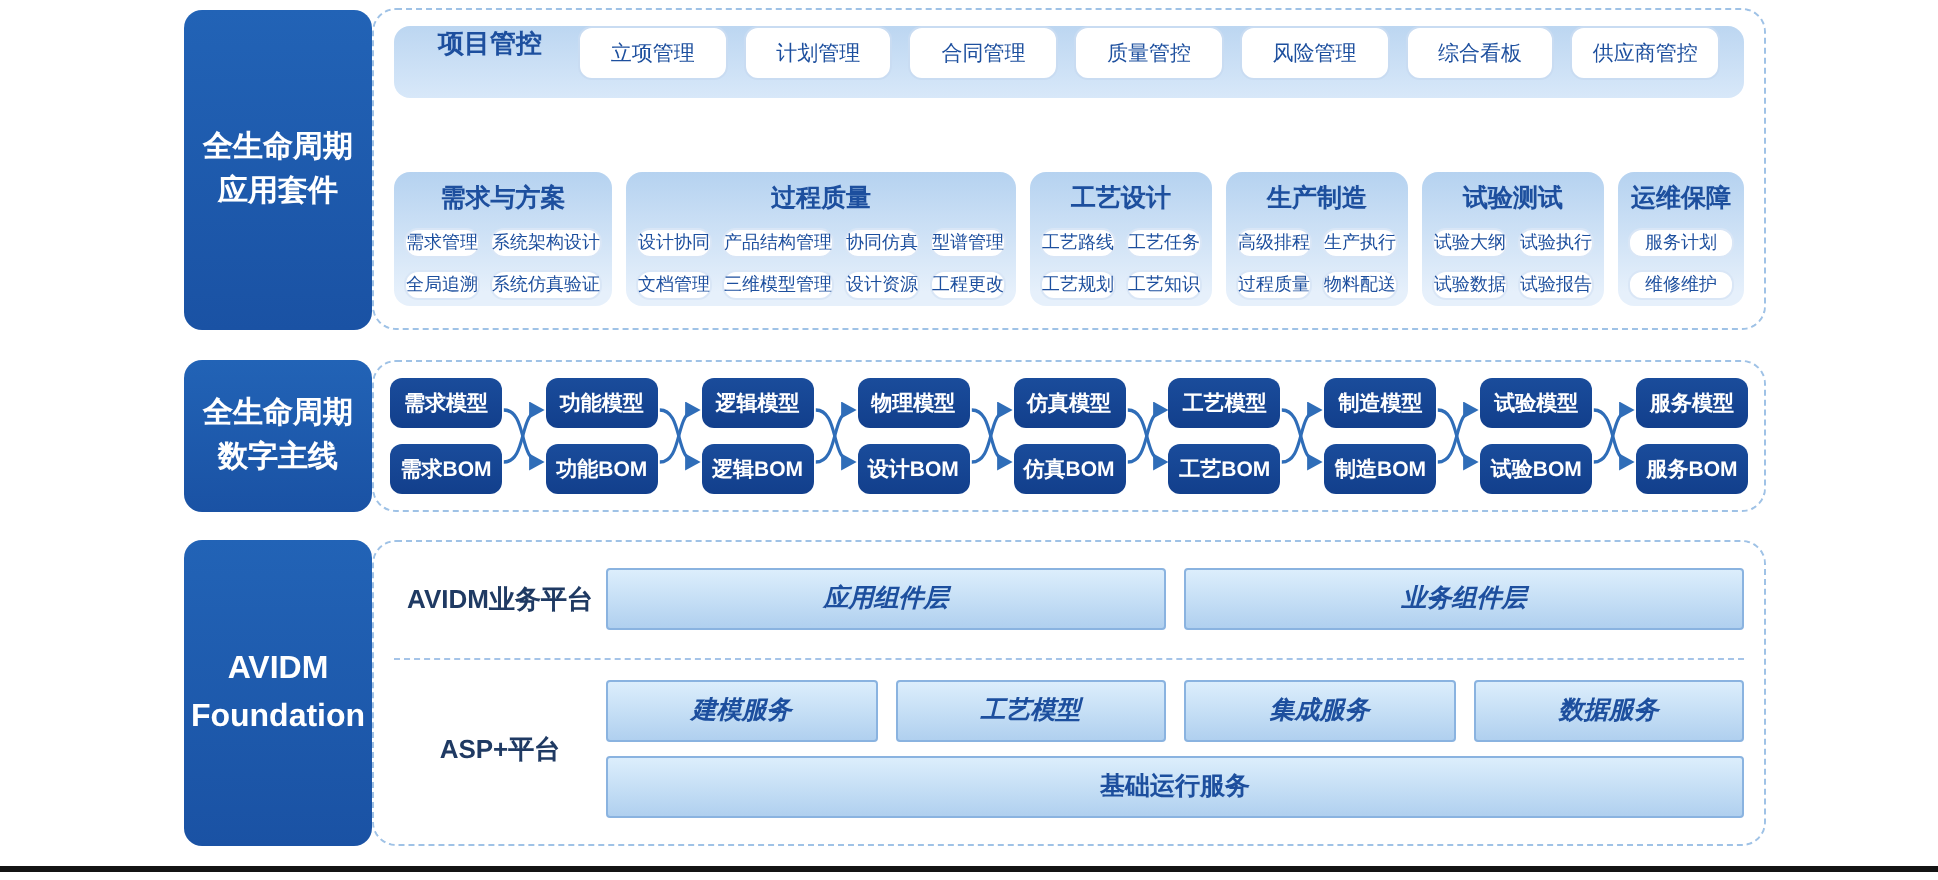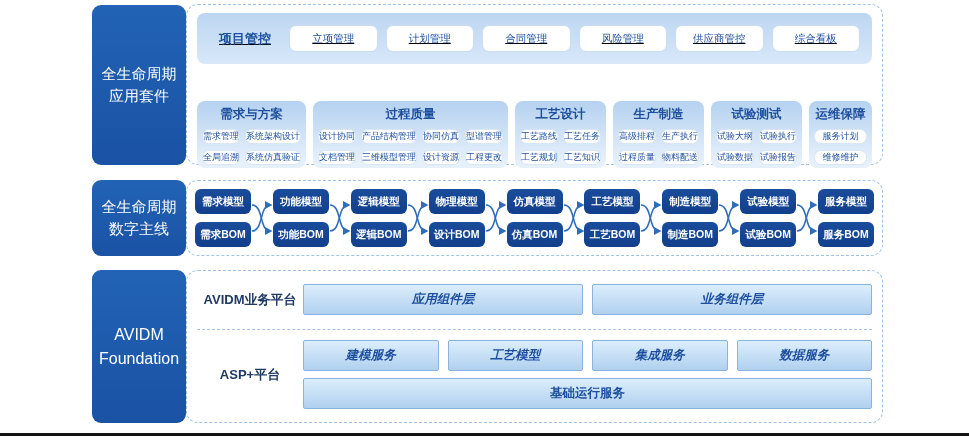--- a/index.html
+++ b/index.html
@@ -11,21 +11,21 @@
     position:relative;
     width:969px; height:440px;
     background:#ffffff;
     overflow:hidden;
   }
   
   .side-block {
     position:absolute; left:92px; width:94px;
     background:linear-gradient(180deg,#2263b6 0%,#1a52a4 100%);
     border-radius:9px;
-    color:#ffffff; font-weight:normal;
+    color:#ffffff; font-weight:bold;
     display:flex; align-items:center; justify-content:center;
     text-align:center; white-space:pre-line;
     font-size:15px; line-height:1.5;
   }
   #side-suite      { top:5px;   height:160px; }
   #side-thread     { top:180px; height:76px;  }
   #side-foundation { top:270px; height:153px; font-size:16px; }
 
   
   .container {
@@ -33,26 +33,25 @@
     background:#ffffff;
     border:1px dashed #9fc2e6;
     border-radius:12px;
   }
   #c-suite      { top:4px;   height:161px; padding:8px 10px; }
   #c-thread     { top:180px; height:76px;  display:flex; align-items:center; padding:0 8px; }
   #c-foundation { top:270px; height:153px; padding:13px 10px 6px 10px; }
 
   
   .pm-row {
-    height:51px;
+    height:36px;
     background:linear-gradient(180deg,#bcd6f1 0%,#d8e8f9 100%);
     border-radius:8px;
-    display:flex; align-items:center;
+    display:flex; align-items:flex-start;
     padding:0 8px;
-    text-decoration:underline;
   }
   .pm-label {
     width:80px; text-align:center;
     color:#1d4f9e; font-weight:bold; font-size:13px;
     flex:0 0 auto;
   }
   .pm-btn {
     flex:1 1 0; margin:0 4px; height:27px;
     background:#ffffff;
     border:1px solid #c9dcf2; border-radius:7px;
@@ -144,23 +143,24 @@
 数字主线</div>
   <div class="side-block" id="side-foundation">AVIDM
 Foundation</div>
 
   <div class="container" id="c-suite">
     <div class="pm-row">
       <div class="pm-label">项目管控</div>
       <div class="pm-btn">立项管理</div>
       <div class="pm-btn">计划管理</div>
       <div class="pm-btn">合同管理</div>
+      <div class="pm-btn">质量管控</div>
       <div class="pm-btn">风险管理</div>
+      <div class="pm-btn">综合看板</div>
       <div class="pm-btn">供应商管控</div>
-      <div class="pm-btn">综合看板</div>
     </div>
 
     <div class="panels-row">
 
       <div class="panel" style="flex:118">
         <div class="panel-title">需求与方案</div>
         <div class="prow">
           <div class="pbtn">需求管理</div>
           <div class="pbtn" style="flex:1.35">系统架构设计</div>
         </div>

